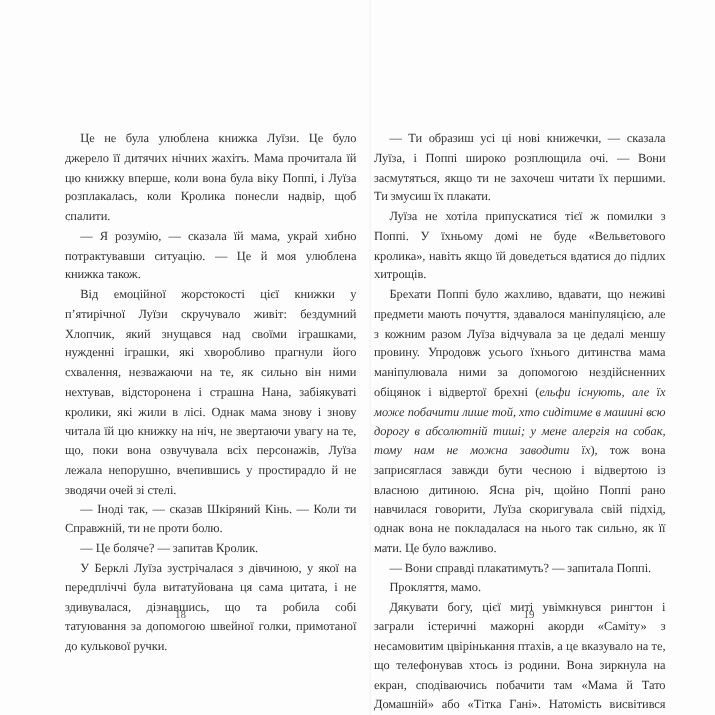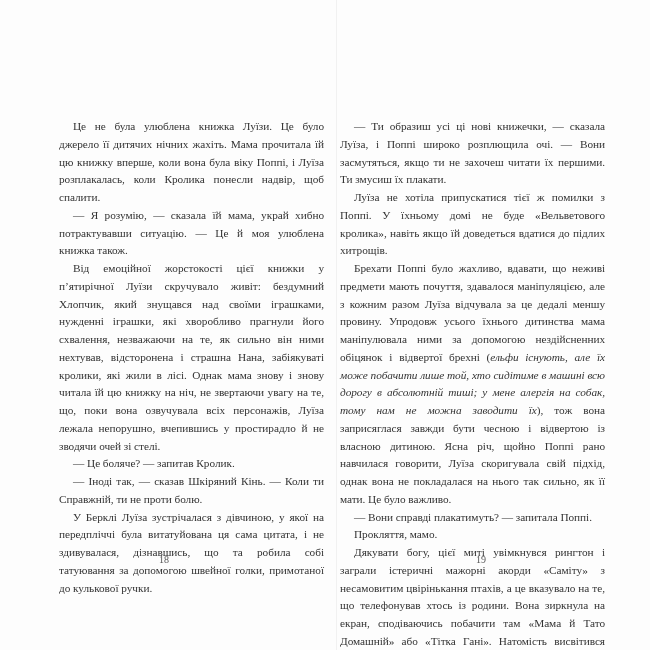--- a/index.html
+++ b/index.html
@@ -27,22 +27,22 @@
 </head>
 <body>
 
 <div class="spread">
   <div class="seam"></div>
 
   <div class="page left">
     <p>Це не була улюблена книжка Луїзи. Це було джерело її дитячих нічних жахіть. Мама прочитала їй цю книжку вперше, коли вона була віку Поппі, і Луїза розплакалась, коли Кролика понесли надвір, щоб спалити.</p>
     <p>— Я розумію, — сказала їй мама, украй хибно потрактувавши ситуацію. — Це й моя улюблена книжка також.</p>
     <p>Від емоційної жорстокості цієї книжки у п’ятирічної Луїзи скручувало живіт: бездумний Хлопчик, який знущався над своїми іграшками, нужденні іграшки, які хворобливо прагнули його схвалення, незважаючи на те, як сильно він ними нехтував, відсторонена і страшна Нана, забіякуваті кролики, які жили в лісі. Однак мама знову і знову читала їй цю книжку на ніч, не звертаючи увагу на те, що, поки вона озвучувала всіх персонажів, Луїза лежала непорушно, вчепившись у простирадло й не зводячи очей зі стелі.</p>
+    <p class="it">— Іноді так, — сказав Шкіряний Кінь. — Коли ти Справжній, ти не проти болю.</p>
     <p class="it">— Це боляче? — запитав Кролик.</p>
-    <p class="it">— Іноді так, — сказав Шкіряний Кінь. — Коли ти Справжній, ти не проти болю.</p>
     <p>У Берклі Луїза зустрічалася з дівчиною, у якої на передпліччі була витатуйована ця сама цитата, і не здивувалася, дізнавшись, що та робила собі татуювання за допомогою швейної голки, примотаної до кулькової ручки.</p>
 
   </div>
   <div class="pnum left">18</div>
 
   <div class="page right">
     <p>— Ти образиш усі ці нові книжечки, — сказала Луїза, і Поппі широко розплющила очі. — Вони засмутяться, якщо ти не захочеш читати їх першими. Ти змусиш їх плакати.</p>
     <p>Луїза не хотіла припускатися тієї ж помилки з Поппі. У їхньому домі не буде «Вельветового кролика», навіть якщо їй доведеться вдатися до підлих хитрощів.</p>
     <p><span>Брехати Поппі було жахливо, вдавати, що неживі предмети мають почуття, здавалося маніпуляцією, але з кожним разом Луїза відчувала за це дедалі меншу провину. Упродовж усього їхнього дитинства мама маніпулювала ними за допомогою нездійсненних обіцянок і відвертої брехні (</span><em>ельфи існують, але їх може побачити лише той, хто сидітиме в машині всю дорогу в абсолютній тиші; у мене алергія на собак, тому нам не можна заводити їх</em><span>), тож вона заприсяглася завжди бути чесною і відвертою із власною дитиною. Ясна річ, щойно Поппі рано навчилася говорити, Луїза скоригувала свій підхід, однак вона не покладалася на нього так сильно, як її мати. Це було важливо.</span></p>
     <p>— Вони справді плакатимуть? — запитала Поппі.</p>

